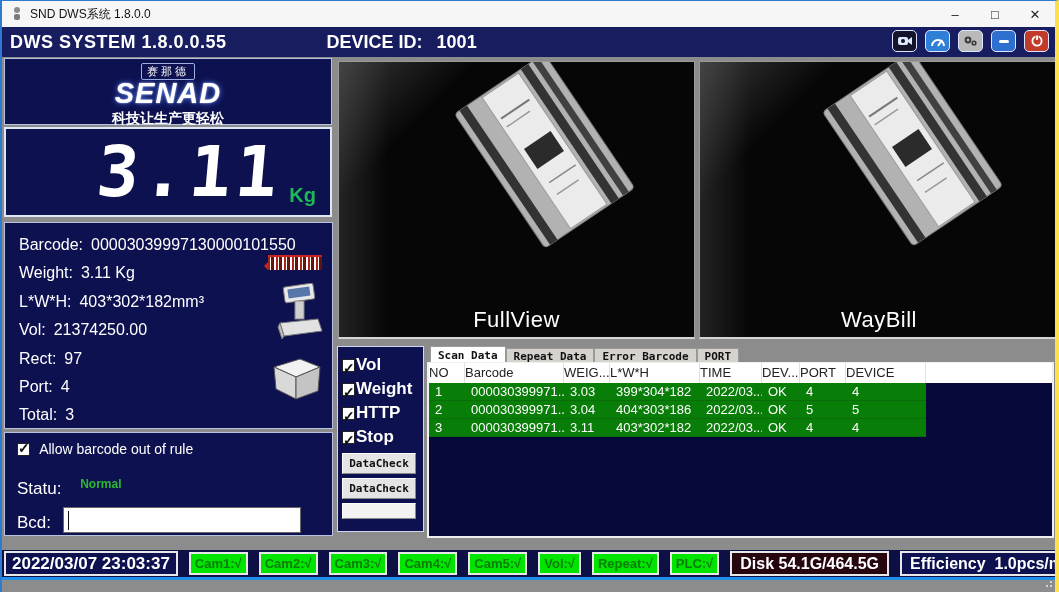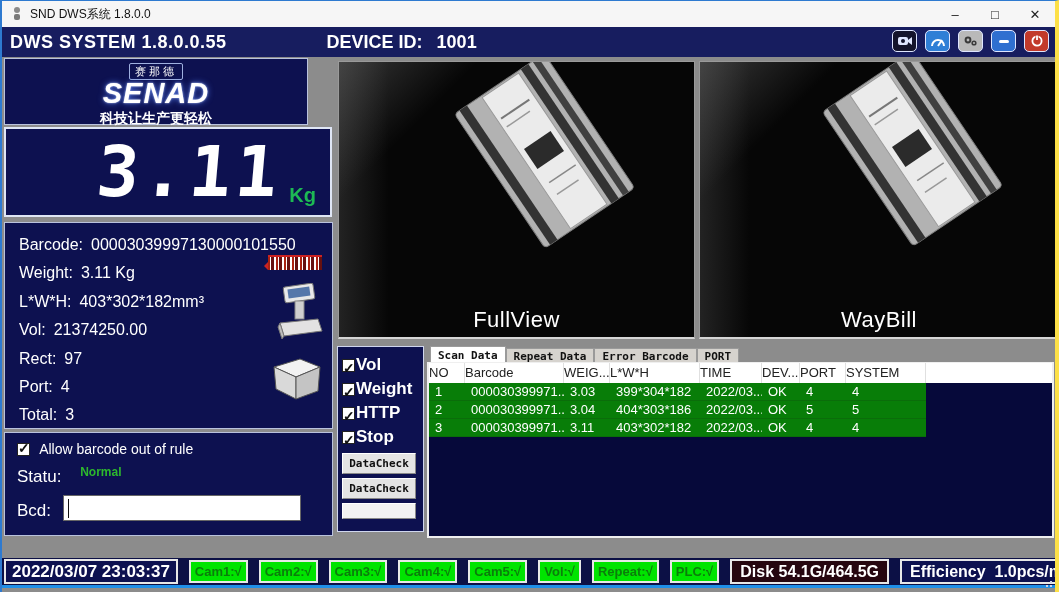--- a/index.html
+++ b/index.html
@@ -38,21 +38,21 @@
   .hicon.cam { background:#14142c; }
   .hicon.gauge { background:#2f7fd6; }
   .hicon.gear { background:#b9b9b9; }
   .hicon.min { background:#2f6fd0; }
   .hicon.power { background:#c23a2a; }
 
   
   .panel { position:absolute; background:#0d1150; border:1px solid #b9c2dd; }
 
   
-  .logo-panel { left:2px; top:57px; width:304px; height:67px; text-align:center; color:#fff; }
+  .logo-panel { left:2px; top:57px; width:328px; height:67px; text-align:center; color:#fff; }
   .logo-cn { display:inline-block; margin-top:4px; font-size:11px; letter-spacing:3px;
              border:1px solid #9fb0e0; padding:0 5px; border-radius:2px; }
   .logo-en { font-family:"Liberation Sans", sans-serif; font-style:italic; font-weight:bold;
              font-size:29px; line-height:26px; letter-spacing:1px;
              text-shadow:0 0 6px #4a6fe0, 0 0 2px #fff; }
   .logo-slogan { font-size:14px; font-weight:bold; margin-top:4px; }
 
   
   .weight-panel { left:2px; top:126px; width:328px; height:90px; border:2px solid #dfe6f5;
                   box-shadow:inset 0 0 0 1px #0d1150; }
@@ -75,21 +75,21 @@
   .scale-icon { position:absolute; right:8px; top:60px; }
   .box-icon { position:absolute; right:8px; top:128px; }
 
   
   .bl-panel { left:2px; top:431px; width:329px; height:104px; color:#fff; padding:8px 10px 0 12px; }
   .cb { display:inline-block; width:13px; height:13px; background:#fff; border:1px solid #222;
         position:relative; vertical-align:-2px; margin-right:6px; }
   .cb.checked::after { content:"✓"; position:absolute; top:-4px; left:0; font-size:14px;
         font-weight:bold; color:#101010; }
   .allow-row { font-size:14px; }
-  .statu-row { margin-top:10px; font-size:17px; }
+  .statu-row { margin-top:22px; font-size:17px; }
   .statu-value { color:#2db82d; font-size:12px; font-weight:bold; position:relative; top:-6px; margin-left:14px; }
   .bcd-row { margin-top:8px; font-size:17px; display:flex; align-items:flex-end; }
   .bcd-input { margin-left:12px; width:238px; height:26px; background:#fff; border:1px solid #666;
                position:relative; }
   .bcd-caret { position:absolute; left:4px; top:3px; width:1px; height:19px; background:#111; }
 
   
   .camera {
     position:absolute; top:60px; height:278px; background:#060606; overflow:hidden;
     border:1px solid #9a9a9a; border-bottom:2px solid #d5d5d5;
@@ -127,21 +127,21 @@
   .thead { display:flex; background:#fff; height:20px; font-size:13px; color:#222; }
   .th { padding:2px 0 0 0; border-right:1px solid #e0e0e0; overflow:hidden; white-space:nowrap; }
   .trow { display:flex; background:#087d08; height:18px; font-size:13px; color:#fff;
           border-bottom:1px solid #0a6d0a; width:497px; }
   .td { padding:1px 0 0 6px; overflow:hidden; white-space:nowrap; }
   .c0{width:36px;} .c1{width:99px;} .c2{width:46px;} .c3{width:90px;}
   .c4{width:62px;} .c5{width:38px;} .c6{width:46px;} .c7{width:80px;}
   .th.fill { flex:1; border-right:none; }
 
   
-  .statusbar { position:absolute; left:0; right:0; bottom:4px; height:30px; background:#0c1045;
+  .statusbar { position:absolute; left:0; right:0; bottom:12px; height:30px; background:#0c1045;
     border-bottom:3px solid #1f8fe8; display:flex; align-items:center; padding:0 2px; gap:11px; }
   .time-badge { background:#0d1150; border:2px solid #e8e8e8; color:#fff; font-weight:bold;
     font-size:17px; padding:0 6px; height:25px; line-height:21px; white-space:nowrap; }
   .green-badge { background:#00e400; border:2px solid #e8e8e8; color:#0b7d0b; font-weight:bold;
     font-size:13px; padding:0 4px; height:23px; line-height:19px; white-space:nowrap; }
   .disk-badge { background:#26060f; border:2px solid #e8e8e8; color:#fff; font-weight:bold;
     font-size:16px; padding:0 8px; height:25px; line-height:21px; white-space:nowrap; }
   .eff-badge { background:#0d1150; border:2px solid #e8e8e8; color:#fff; font-weight:bold;
     font-size:16px; padding:0 8px; height:25px; line-height:21px; white-space:pre; }
   .resize-grip { position:absolute; right:3px; bottom:5px; width:10px; height:10px; }
@@ -320,21 +320,21 @@
 
   <div class="table-panel">
     <div class="thead">
       <span class="th c0">NO</span>
       <span class="th c1">Barcode</span>
       <span class="th c2">WEIG...</span>
       <span class="th c3">L*W*H</span>
       <span class="th c4">TIME</span>
       <span class="th c5">DEV...</span>
       <span class="th c6">PORT</span>
-      <span class="th c7">SYSTEM</span>
+      <span class="th c7">DEVICE</span>
       <span class="th fill"></span>
     </div>
     <div class="trow">
       <span class="td c0">1</span>
       <span class="td c1">000030399971...</span>
       <span class="td c2">3.03</span>
       <span class="td c3">399*304*182</span>
       <span class="td c4">2022/03...</span>
       <span class="td c5">OK</span>
       <span class="td c6">4</span>

